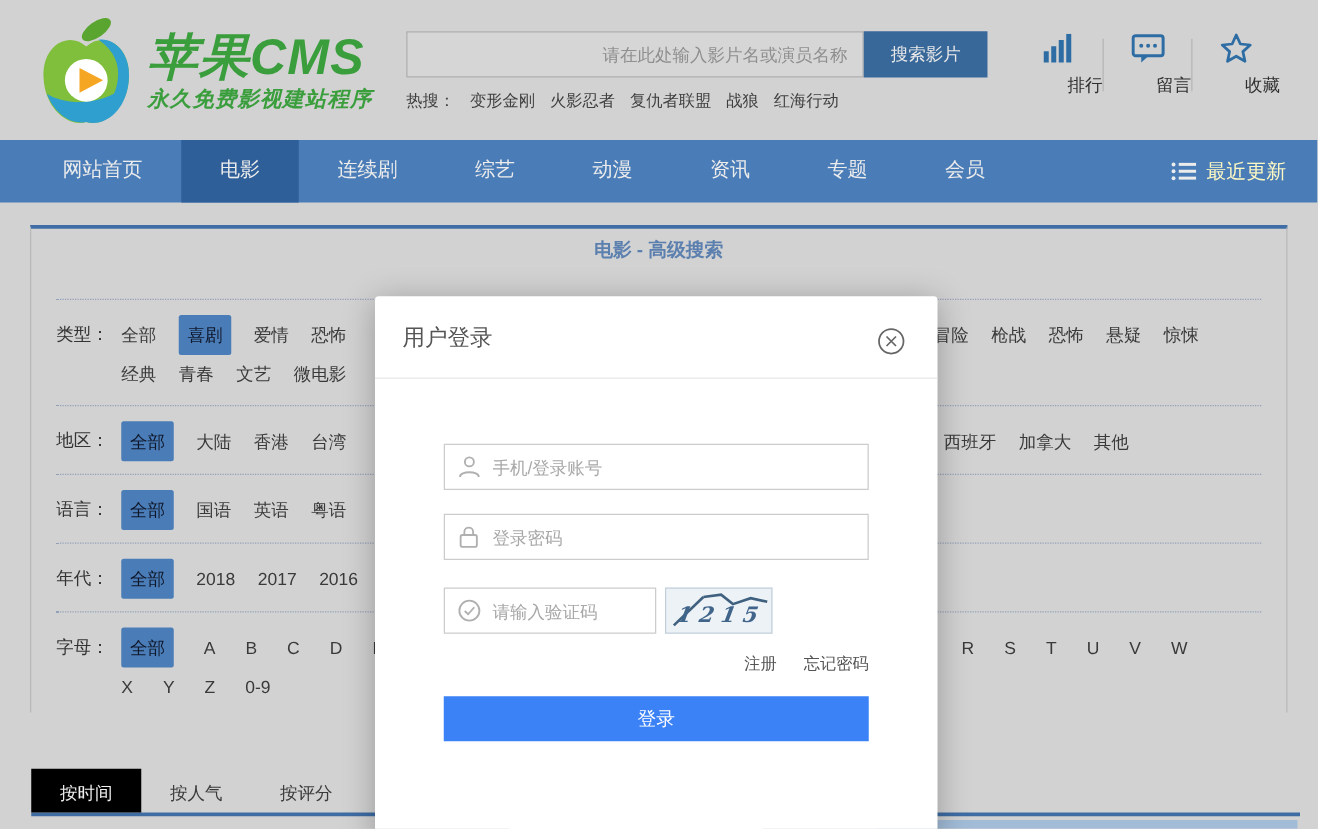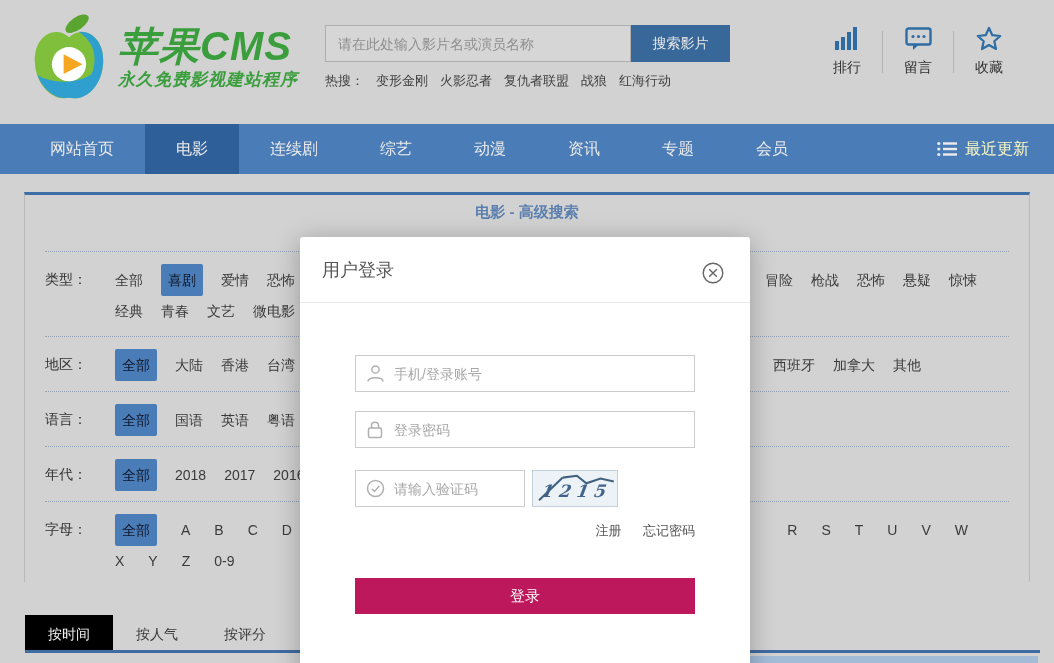--- a/index.html
+++ b/index.html
@@ -6,41 +6,41 @@
   html,body { width:1054px; height:663px; overflow:hidden; }
   body { background:#d2d2d2; font-family:"Liberation Sans","DejaVu Sans",sans-serif; color:#3a3a3a; position:relative; }
 
   
   .header { position:relative; height:112px; }
   .logo { position:absolute; left:28px; top:12px; display:flex; align-items:center; }
   .logo-text { margin-left:8px; }
   .logo-title { font-size:40px; font-weight:bold; font-style:italic; color:#3a9e3d; letter-spacing:1px; line-height:44px; }
   .logo-sub { font-size:17px; font-weight:bold; font-style:italic; color:#3a9e3d; letter-spacing:1px; }
   .search-area { position:absolute; left:325px; top:25px; display:flex; }
-  .search-input { width:306px; height:37px; background:#d6d6d6; border:1px solid #aeaeae; font-size:14px; padding:16px 12px; color:#555; outline:none; }
+  .search-input { width:366px; height:37px; background:#d6d6d6; border:1px solid #aeaeae; font-size:14px; padding:16px 12px; color:#555; outline:none;text-align:right; }
   .search-input::placeholder { color:#8f8f8f; }
   .search-btn { width:99px; height:37px; background:#38689a; color:#e8e8e8; border:none; font-size:14px; cursor:pointer; }
   .hot { position:absolute; left:325px; top:72px; font-size:13px; color:#3f3f3f; display:flex; column-gap:12px; }
   .hot a { color:#3f3f3f; text-decoration:none; }
   .quick { position:absolute; right:30px; top:26px; display:flex; align-items:center; }
   .quick-item { width:70px; text-align:center; }
-  .quick-item .q-label { display:block; font-size:14px; color:#2f2f2f; margin-top:4px; }
+  .quick-item .q-label { display:block; font-size:14px; color:#2f2f2f; margin-top:4px;text-align:right; }
   .q-divider { width:1px; height:42px; background:#b5b5b5; }
 
   
   .nav { height:50px; background:#4a7cb7; }
-  .nav-inner { width:1016px; margin:12px auto; display:flex; height:50px; align-items:stretch; }
+  .nav-inner { width:1016px; margin:0 auto; display:flex; height:50px; align-items:stretch; }
   .nav-item { line-height:50px; padding:0 31px; color:#ececec; font-size:16px; cursor:pointer; }
   .nav-item.active { background:#2f5f98; }
   .nav-recent { margin-left:auto; display:flex; align-items:center; color:#fef9c3; font-size:16px; column-gap:8px; padding-right:6px; cursor:pointer; }
 
   
   .panel { margin:18px 24px 0 24px; border-top:3px solid #3f6da5; border-left:1px solid #b9b9b9; border-right:1px solid #b9b9b9; padding:0 20px; height:390px; }
   .panel-title { text-align:center; padding-top:8px; height:57px; font-size:15px; font-weight:bold; color:#5b7fae; border-bottom:1px dotted #93a1b8; }
-  .f-row { border-bottom:1px dotted #93a1b8; padding:12px 0 10px 0; display:flex;gap:18px; }
+  .f-row { border-bottom:1px dotted #93a1b8; padding:12px 0 10px 0; display:flex; }
   .f-row:last-child { border-bottom:none; }
   .f-label { width:52px; font-size:14px; color:#333; line-height:30px; flex:none; }
   .f-lines { flex:1; }
   .f-line { display:flex; align-items:center; column-gap:18px; line-height:30px; font-size:14px; }
   .f-line.wide { column-gap:24px; }
   .f-opt { color:#3a3a3a; cursor:pointer; white-space:nowrap; }
   .f-opt.selected { background:#4a7cb7; color:#0f172a; padding:1px 7px; border-radius:2px; }
   .f-spacer { flex:none; }
 
   
@@ -58,21 +58,21 @@
   .m-input-wrap { position:relative; margin-bottom:19px; }
   .m-input-wrap .in-icon { position:absolute; left:11px; top:9px; }
   .m-input { width:340px; height:37px; border:1px solid #ccc; background:#fff; padding:0 8px 0 38px; font-size:14px; color:#a16207; outline:none; }
   .m-input::placeholder { color:#a8a8a8; }
   .cap-row { display:flex; margin-top:22px; margin-bottom:0; }
   .cap-row .m-input-wrap { margin-bottom:0; }
   .m-input.cap { width:170px; }
   .captcha { margin-left:7px; width:86px; height:37px; border:1px solid #c3cfdb; background:#edf2f7; cursor:pointer; }
   .m-links { width:340px; text-align:right; margin-top:15px; font-size:13px; }
   .m-links a { color:#555; text-decoration:none; margin-left:18px; cursor:pointer; }
-  .login-btn { display:block; width:340px; height:36px; margin-top:38px; background:#be185d; color:#fff; font-size:15px; border:none; cursor:pointer; }
+  .login-btn { display:block; width:340px; height:36px; margin-top:17px; background:#3b82f6; color:#fff; font-size:15px; border:none; cursor:pointer; }
 </style>
 </head>
 <body>
 
 <div class="header">
   <div class="logo">
     <svg width="82" height="90" viewBox="0 0 90 100">
       <ellipse cx="54" cy="13" rx="15" ry="7" transform="rotate(-35 54 13)" fill="#5aa52f"></ellipse>
       <path d="M45,28 C30,14 6,26 7,55 C8,84 30,100 45,95 C60,100 82,84 83,55 C84,26 60,14 45,28 Z" fill="#7fbf3b"></path>
       <path d="M45,95 C62,100 82,84 83,55 C84,34 70,20 56,22 C70,32 75,44 73,58 C70,78 58,90 40,94 Z" fill="#2f9fd0"></path>

